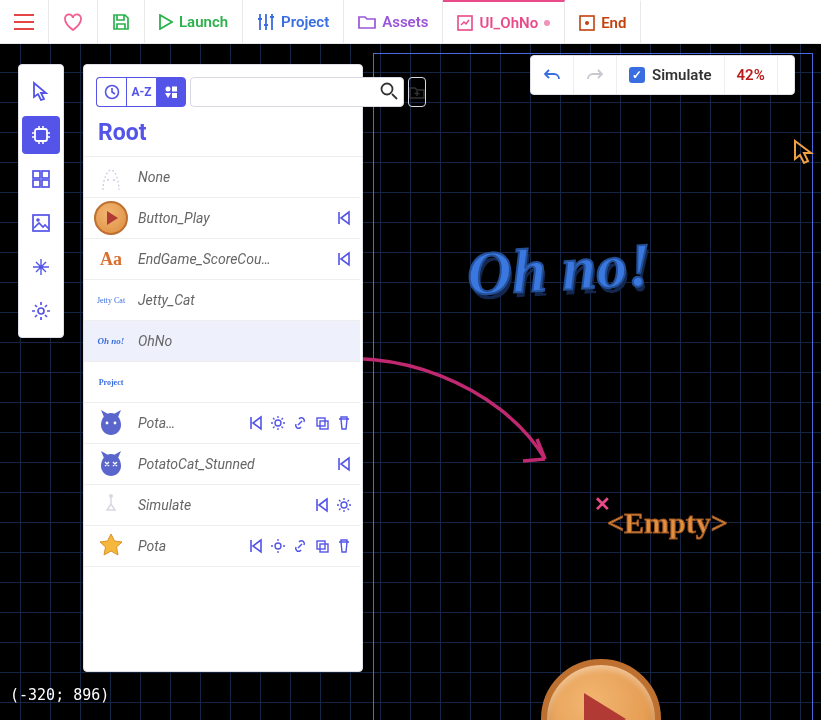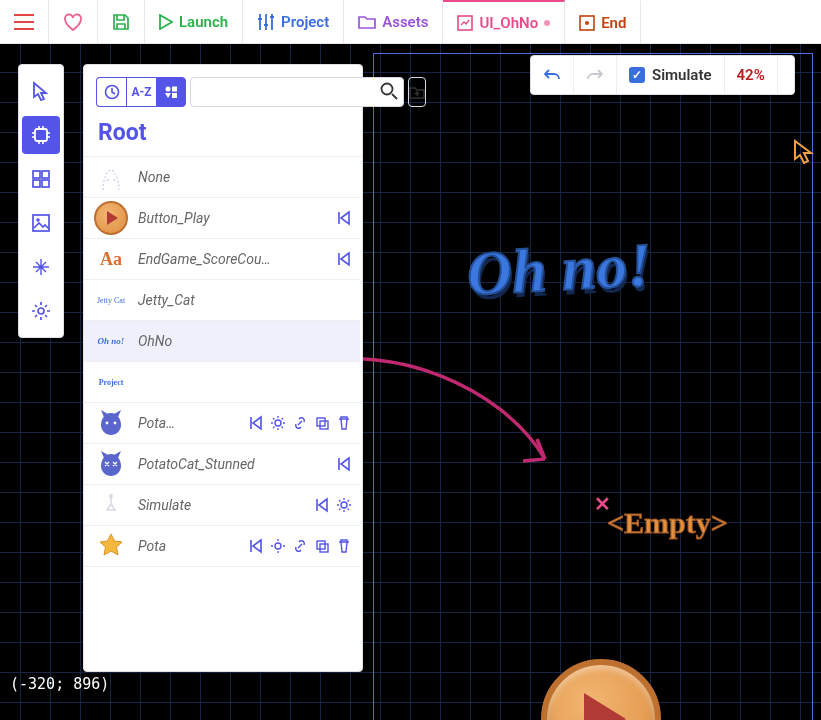--- a/index.html
+++ b/index.html
@@ -39,21 +39,21 @@
       linear-gradient(#152544 1px, transparent 1px),
       linear-gradient(90deg,#152544 1px, transparent 1px);
     background-size: 30px 30px;
     background-position: -10px -2px;
   }
   .room-frame {
     position:absolute; top:9px; left:373px; width:440px; height:700px;
     border: 1px solid #4a6ae0;
   }
   .coord {
-    position:absolute; left:10px; bottom:27px; color:#fff; font-size:15px;
+    position:absolute; left:10px; bottom:16px; color:#fff; font-size:15px;
     font-family: Consolas, monospace;
   }
   
   .toolstrip {
     position:absolute; left:18px; top:64px; width:46px;
     background:#fff; border:1px solid #e0e0e8; border-radius:4px;
     display:flex; flex-direction:column; padding:4px 0;
     box-shadow: 0 1px 3px rgba(0,0,0,.2);
   }
   .toolstrip .tool {

